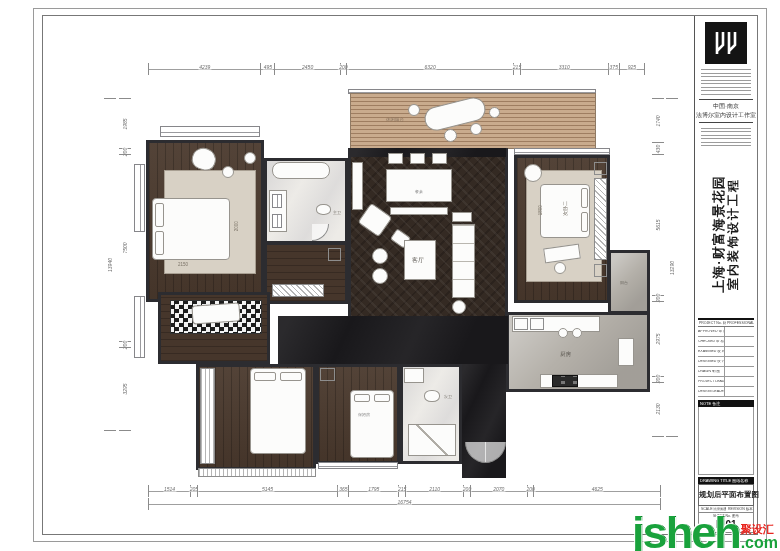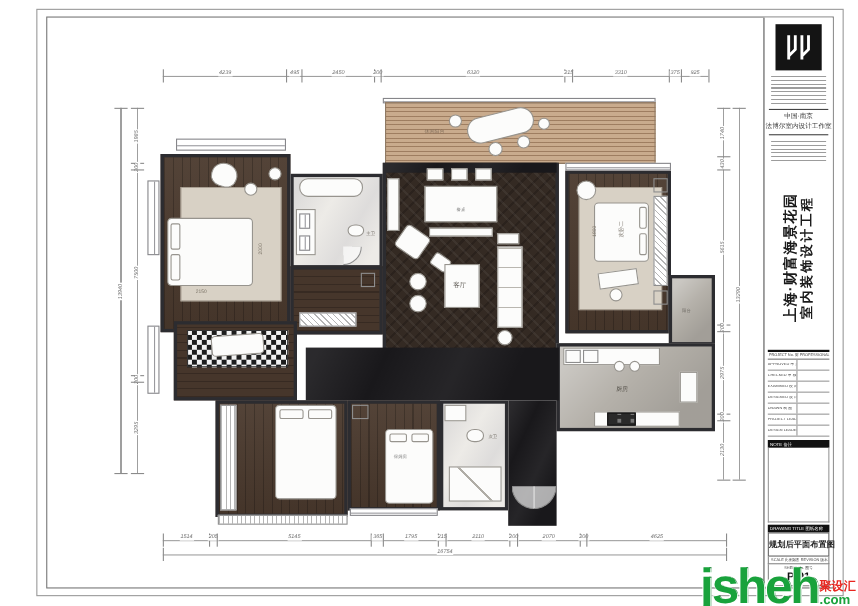--- a/index.html
+++ b/index.html
@@ -66,21 +66,21 @@
   .srrow{display:flex;margin:0 3px;border:1px solid #888;border-top:none;}
   .srrow div{flex:1;font-size:3.5px;color:#444;padding:1px 2px;white-space:nowrap;overflow:hidden;}
   .sheetrow{margin:0 3px;border:1px solid #888;border-top:none;text-align:center;}
   .sheetlab{font-size:3.5px;color:#444;display:block;padding-top:1px;}
   .sheetno{font-size:10px;font-weight:bold;color:#111;line-height:14px;display:block;}
   
   .watermark{right:2px;bottom:0px;display:flex;align-items:flex-end;z-index:50;}
   .wm-brand{font-size:45px;font-weight:900;color:#19a23c;letter-spacing:-2px;line-height:.8;text-shadow:1px 1px 0 #fff,-1px -1px 0 #fff,1px 0 0 #0b7226;}
   .wm-right{display:flex;flex-direction:column;align-items:flex-start;margin-left:1px;}
   .wm-cn{font-size:11px;font-weight:bold;color:#e8251f;line-height:1;}
-  .wm-com{font-size:12px;font-weight:900;color:#19a23c;line-height:1;text-shadow:1px 1px 0 #fff;text-align:right;}
+  .wm-com{font-size:16px;font-weight:900;color:#19a23c;line-height:1;text-shadow:1px 1px 0 #fff;text-align:right;}
 </style>
 </head>
 <body>
 
 <div class="page">
   <div class="abs outer-border"></div>
   <div class="abs inner-border"></div>
 
   <div class="abs dimH" style="left:148px;top:63px;width:496px;height:12px;">
       <span class="seg" style="flex-grow: 4239;">

